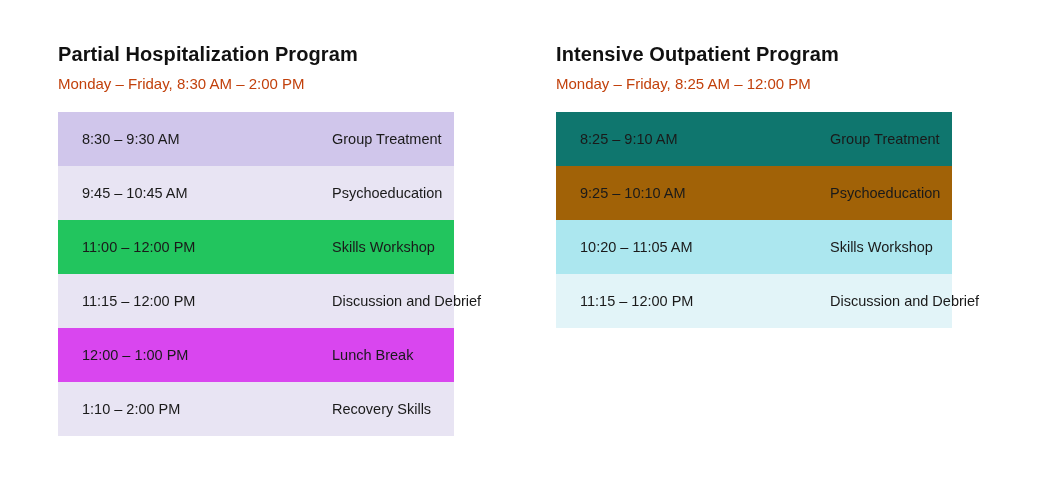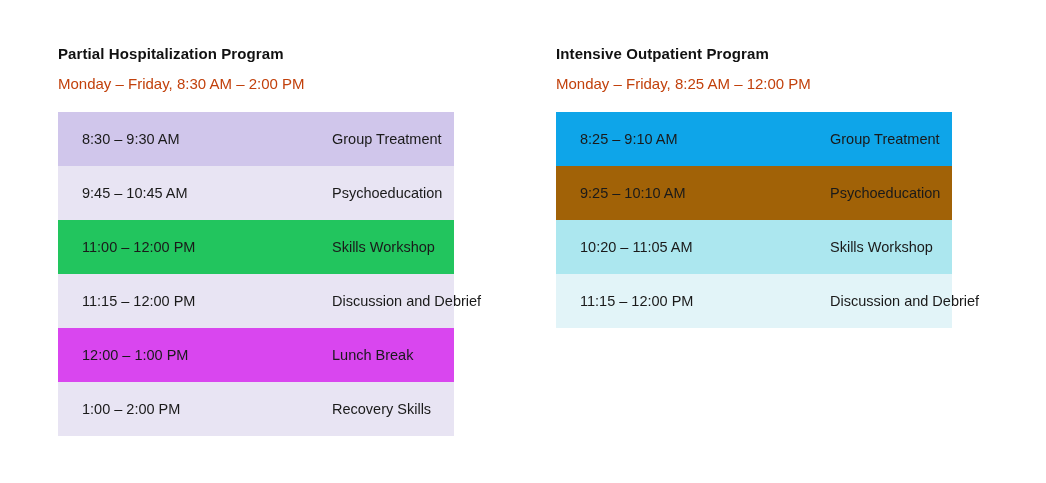--- a/index.html
+++ b/index.html
@@ -31,21 +31,21 @@
   }
   .program-right {
     width: 551px;
     padding-left: 3px;
     margin-left: 0;
   }
   .program-right .inner {
     margin-left: 58px;
   }
   .program-title {
-    font-size: 15px;
+    font-size: 20px;
     font-weight: bold;
     line-height: 18px;
     letter-spacing: 0.1px;
     color: #111111;
     margin: 0 0 12px 0;
     white-space: nowrap;
   }
   .program-subtitle {
     font-size: 15px;
     font-weight: normal;
@@ -103,35 +103,35 @@
           </tr>
           <tr class="schedule-row" style="background-color: rgb(232, 228, 243);">
             <td class="cell cell-time">11:15 – 12:00 PM</td>
             <td class="cell cell-activity">Discussion and Debrief</td>
           </tr>
           <tr class="schedule-row" style="background-color: #d946ef;">
             <td class="cell cell-time">12:00 – 1:00 PM</td>
             <td class="cell cell-activity">Lunch Break</td>
           </tr>
           <tr class="schedule-row" style="background-color: rgb(232, 228, 243);">
-            <td class="cell cell-time">1:00 – 2:00 PM</td>
+            <td class="cell cell-time">1:10 – 2:00 PM</td>
             <td class="cell cell-activity">Recovery Skills</td>
           </tr>
         </tbody>
       </table>
     </div>
   </div>
 
   <div class="program program-right">
     <div class="inner">
       <h2 class="program-title">Intensive Outpatient Program</h2>
       <p class="program-subtitle">Monday – Friday, 8:25 AM – 12:00 PM</p>
       <table class="schedule-table">
         <tbody>
-          <tr class="schedule-row" style="background-color: #0ea5e9;">
+          <tr class="schedule-row" style="background-color: #0f766e;">
             <td class="cell cell-time">8:25 – 9:10 AM</td>
             <td class="cell cell-activity">Group Treatment</td>
           </tr>
           <tr class="schedule-row" style="background-color: #a16207;">
             <td class="cell cell-time">9:25 – 10:10 AM</td>
             <td class="cell cell-activity">Psychoeducation</td>
           </tr>
           <tr class="schedule-row" style="background-color: rgb(172, 231, 239); border-radius: 12px;">
             <td class="cell cell-time">10:20 – 11:05 AM</td>
             <td class="cell cell-activity">Skills Workshop</td>

